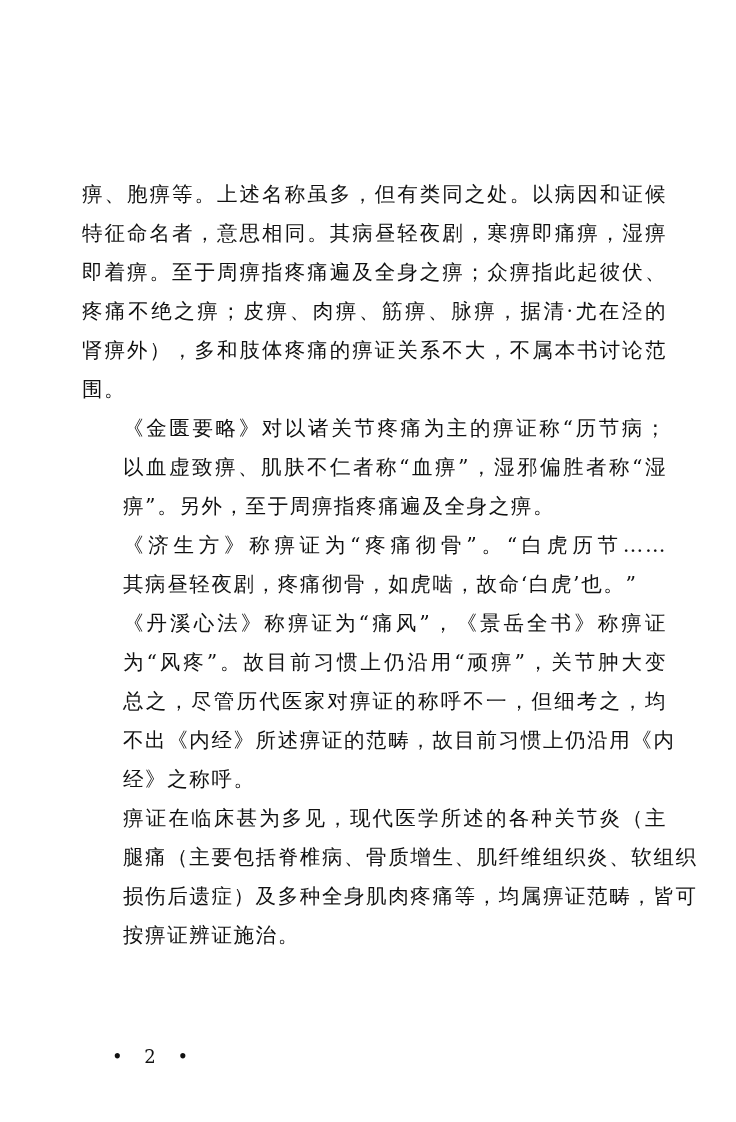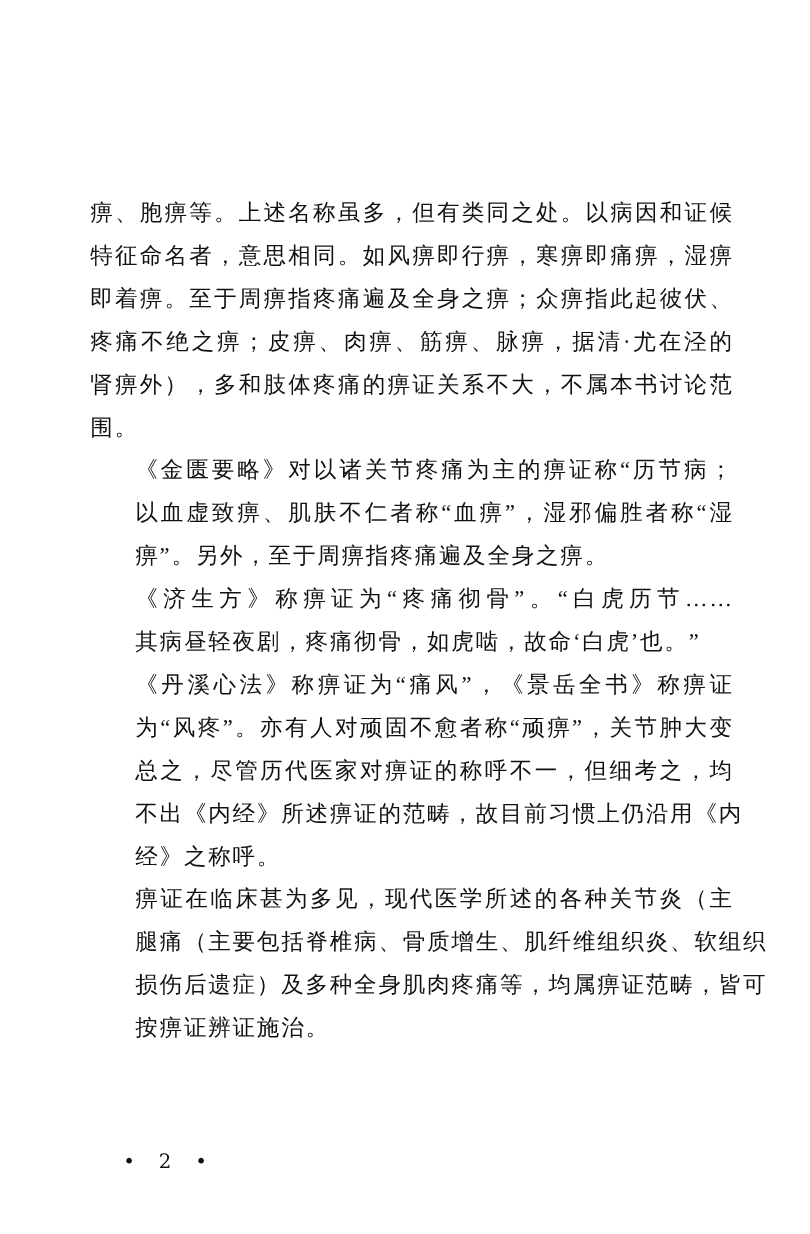--- a/index.html
+++ b/index.html
@@ -31,21 +31,20 @@
       word-break: break-all;
     }
     .para.indent {
       text-indent: 41px;
     }
     .line {
       display: block;
       white-space: nowrap;
       text-align: justify;
       text-align-last: justify;
-      font-family: Liberation Serif, serif;
     }
     .line.last {
       text-align-last: left;
     }
     .page-number {
       position: absolute;
       left: 112px;
       top: 1046px;
       font-size: 18px;
       font-family: "DejaVu Serif", "Liberation Serif", serif;
@@ -53,41 +52,41 @@
       color: #111111;
     }
   </style>
 </head>
 <body>
 
 <div class="page">
 
   <p class="para">
     <span class="line">痹、胞痹等。上述名称虽多，但有类同之处。以病因和证候</span>
-    <span class="line">特征命名者，意思相同。如风痹即行痹，寒痹即痛痹，湿痹</span>
+    <span class="line">特征命名者，意思相同。其病昼轻夜剧，寒痹即痛痹，湿痹</span>
     <span class="line">即着痹。至于周痹指疼痛遍及全身之痹；众痹指此起彼伏、</span>
     <span class="line">疼痛不绝之痹；皮痹、肉痹、筋痹、脉痹，据清·尤在泾的</span>
     <span class="line">肾痹外），多和肢体疼痛的痹证关系不大，不属本书讨论范</span>
     <span class="line last">围。</span>
   </p>
 
   <p class="para indent">
     <span class="line" style="display: block;">《金匮要略》对以诸关节疼痛为主的痹证称“历节病；</span>
     <span class="line">以血虚致痹、肌肤不仁者称“血痹”，湿邪偏胜者称“湿</span>
     <span class="line last">痹”。另外，至于周痹指疼痛遍及全身之痹。</span>
   </p>
 
   <p class="para indent">
     <span class="line" style="display: block;">《济生方》称痹证为“疼痛彻骨”。“白虎历节……</span>
     <span class="line last">其病昼轻夜剧，疼痛彻骨，如虎啮，故命‘白虎’也。”</span>
   </p>
 
   <p class="para indent">
     <span class="line" style="display: block;">《丹溪心法》称痹证为“痛风”，《景岳全书》称痹证</span>
-    <span class="line">为“风疼”。亦有人对顽固不愈者称“顽痹”，关节肿大变</span>
+    <span class="line">为“风疼”。故目前习惯上仍沿用“顽痹”，关节肿大变</span>
   </p>
 
   <p class="para indent">
     <span class="line" style="display: block;">总之，尽管历代医家对痹证的称呼不一，但细考之，均</span>
     <span class="line">不出《内经》所述痹证的范畴，故目前习惯上仍沿用《内</span>
     <span class="line last">经》之称呼。</span>
   </p>
 
   <p class="para indent">
     <span class="line" style="display: block;">痹证在临床甚为多见，现代医学所述的各种关节炎（主</span>

